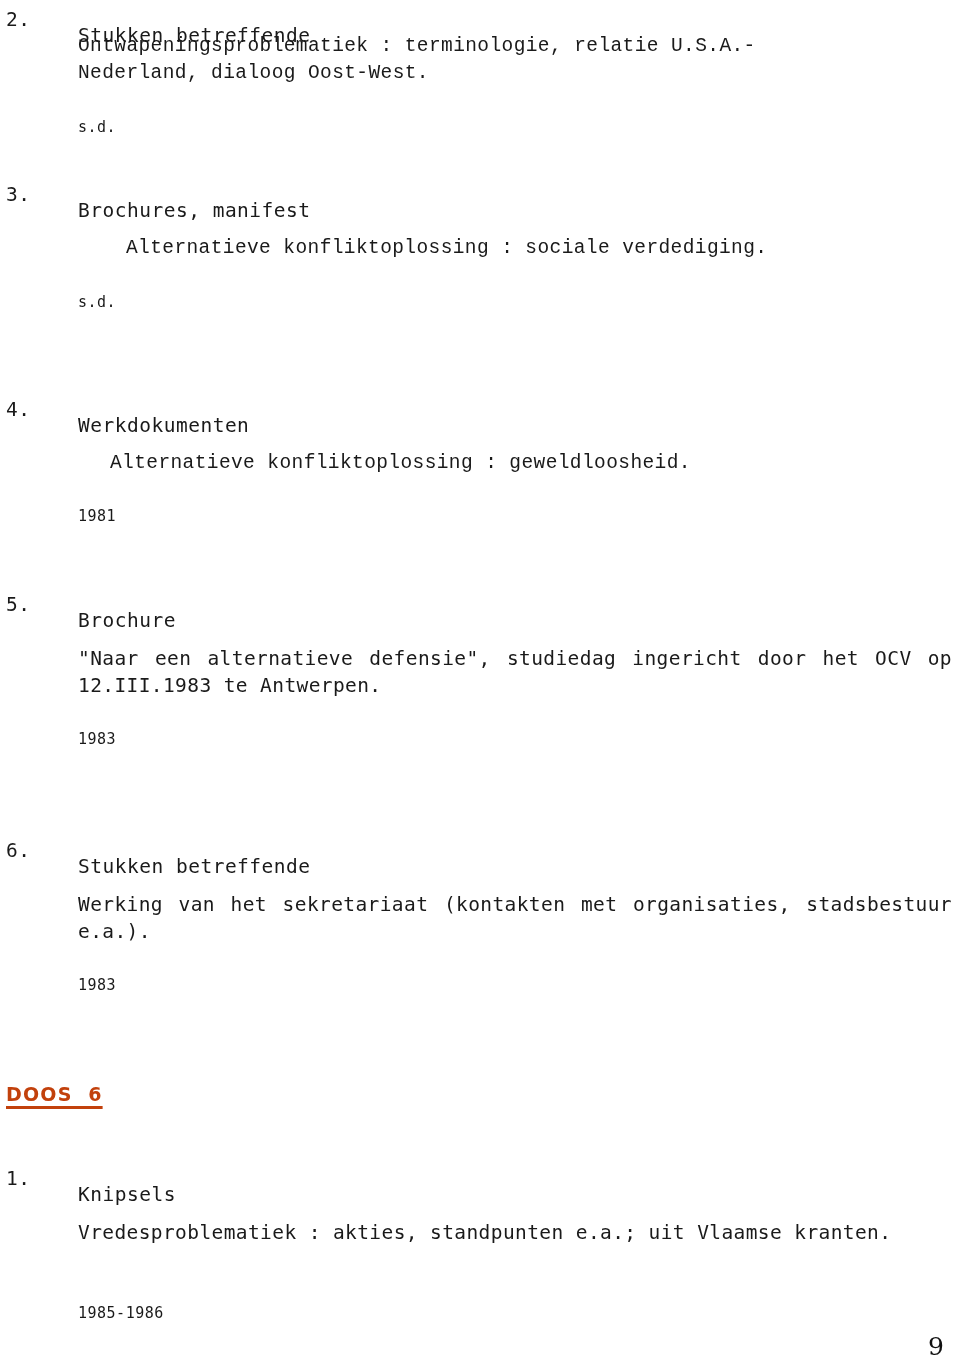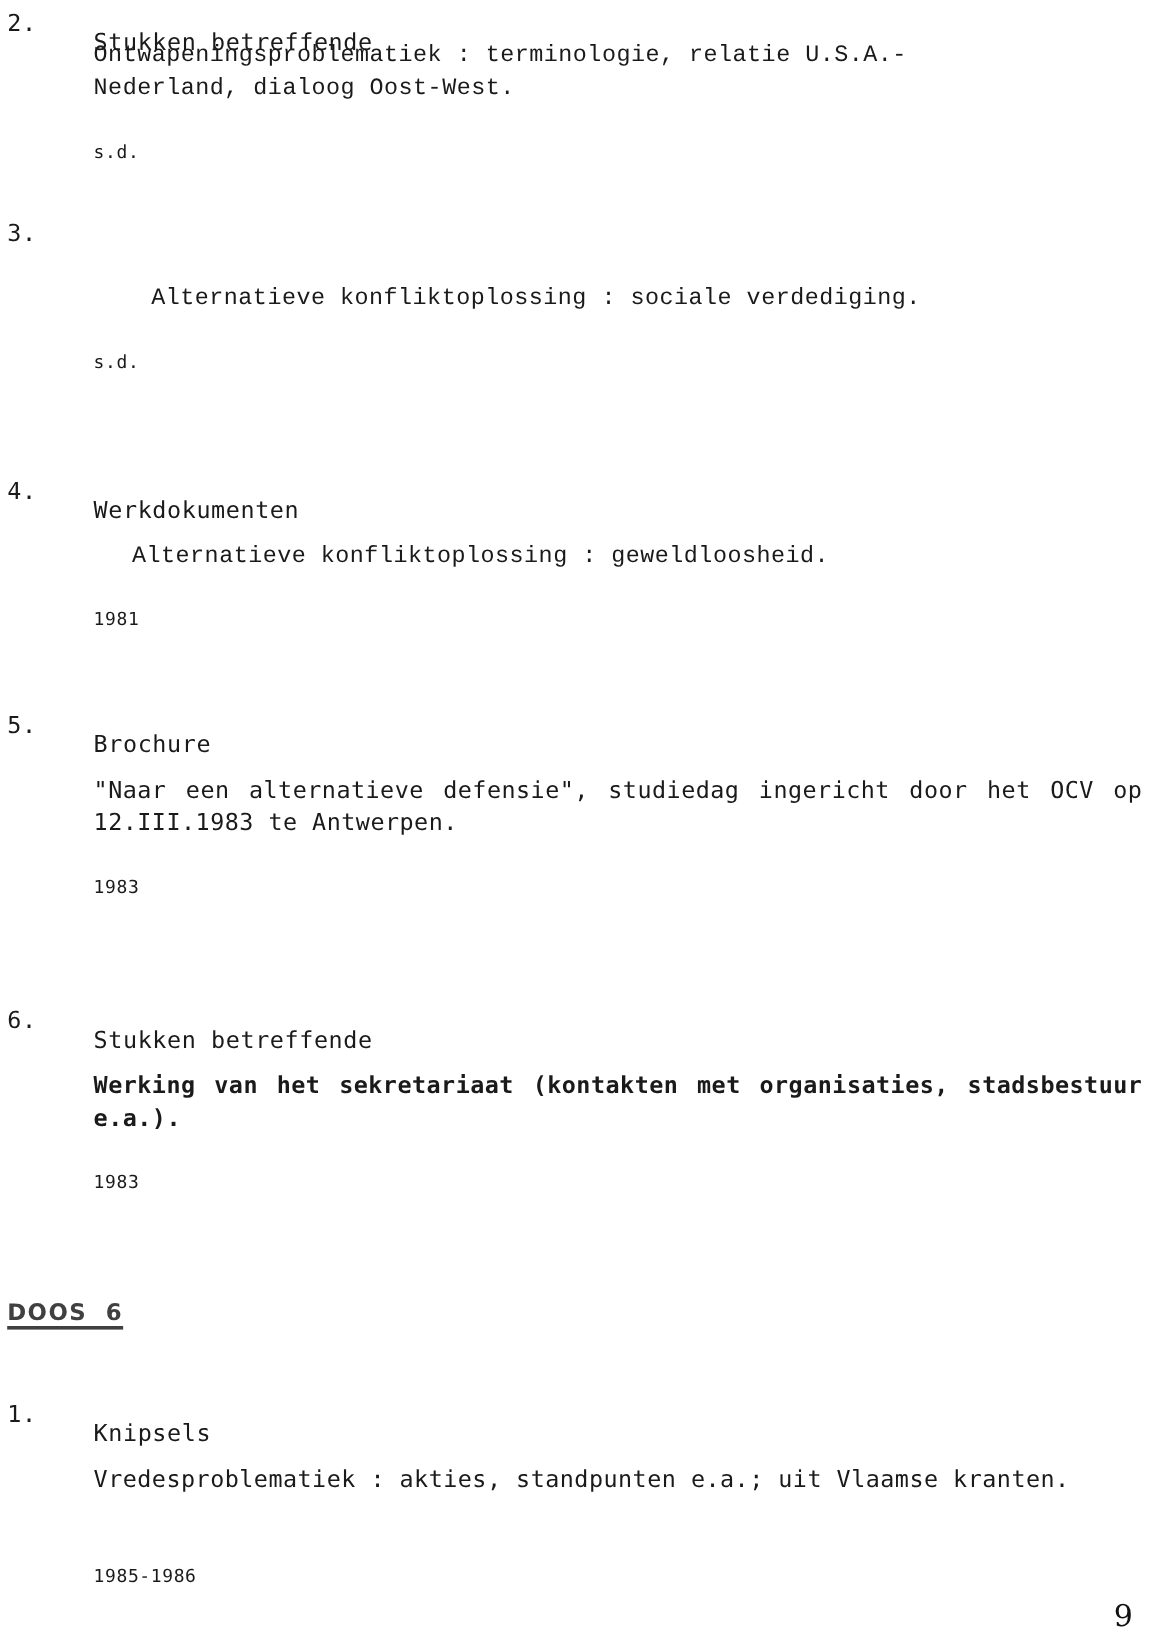--- a/index.html
+++ b/index.html
@@ -80,21 +80,21 @@
 
   
   .box-heading {
     position: absolute;
     left: 6px;
     font-family: "DejaVu Sans", "Liberation Sans", sans-serif;
     font-weight: bold;
     font-size: 19px;
     line-height: 26px;
     letter-spacing: 1.2px;
-    color: #404040;
+    color: #c2410c;
     text-decoration: underline;
     text-underline-offset: 5px;
     text-decoration-thickness: 3px;
     white-space: pre;
   }
 
   
   .folio {
     position: absolute;
     right: 16px;
@@ -116,20 +116,21 @@
       <span class="entry-title">Stukken betreffende</span>
     </div>
     <div class="entry-body nojust" style="top: 27px;">Ontwapeningsproblematiek : terminologie, relatie U.S.A.-
 Nederland, dialoog Oost-West.</div>
     <div class="entry-date" style="top: 108px;">s.d.</div>
   </div>
 
   <div class="entry" style="top: 181px;">
     <div class="entry-head">
       <span class="entry-num">3.</span>
+      <span class="entry-title">Brochures, manifest</span>
     </div>
     <div class="entry-body nojust" style="top: 54px; margin-left: 48px;">Alternatieve konfliktoplossing : sociale verdediging.</div>
     <div class="entry-date" style="top: 108px;">s.d.</div>
   </div>
 
   <div class="entry" style="top: 396px;">
     <div class="entry-head">
       <span class="entry-num">4.</span>
       <span class="entry-title">Werkdokumenten</span>
     </div>
@@ -144,21 +145,21 @@
     </div>
     <div class="entry-body" style="top: 54px;">"Naar een alternatieve defensie", studiedag ingericht door het OCV op 12.III.1983 te Antwerpen.</div>
     <div class="entry-date" style="top: 135px;">1983</div>
   </div>
 
   <div class="entry" style="top: 837px;">
     <div class="entry-head">
       <span class="entry-num">6.</span>
       <span class="entry-title">Stukken betreffende</span>
     </div>
-    <div class="entry-body" style="top: 54px; font-weight: bold;">Werking van het sekretariaat (kontakten met organisaties, stadsbestuur e.a.).</div>
+    <div class="entry-body" style="top: 54px;">Werking van het sekretariaat (kontakten met organisaties, stadsbestuur e.a.).</div>
     <div class="entry-date" style="top: 135px;">1983</div>
   </div>
 
   <div class="box-heading" style="top: 1081px;">DOOS  6</div>
 
   <div class="entry" style="top: 1165px;">
     <div class="entry-head">
       <span class="entry-num">1.</span>
       <span class="entry-title">Knipsels</span>
     </div>

